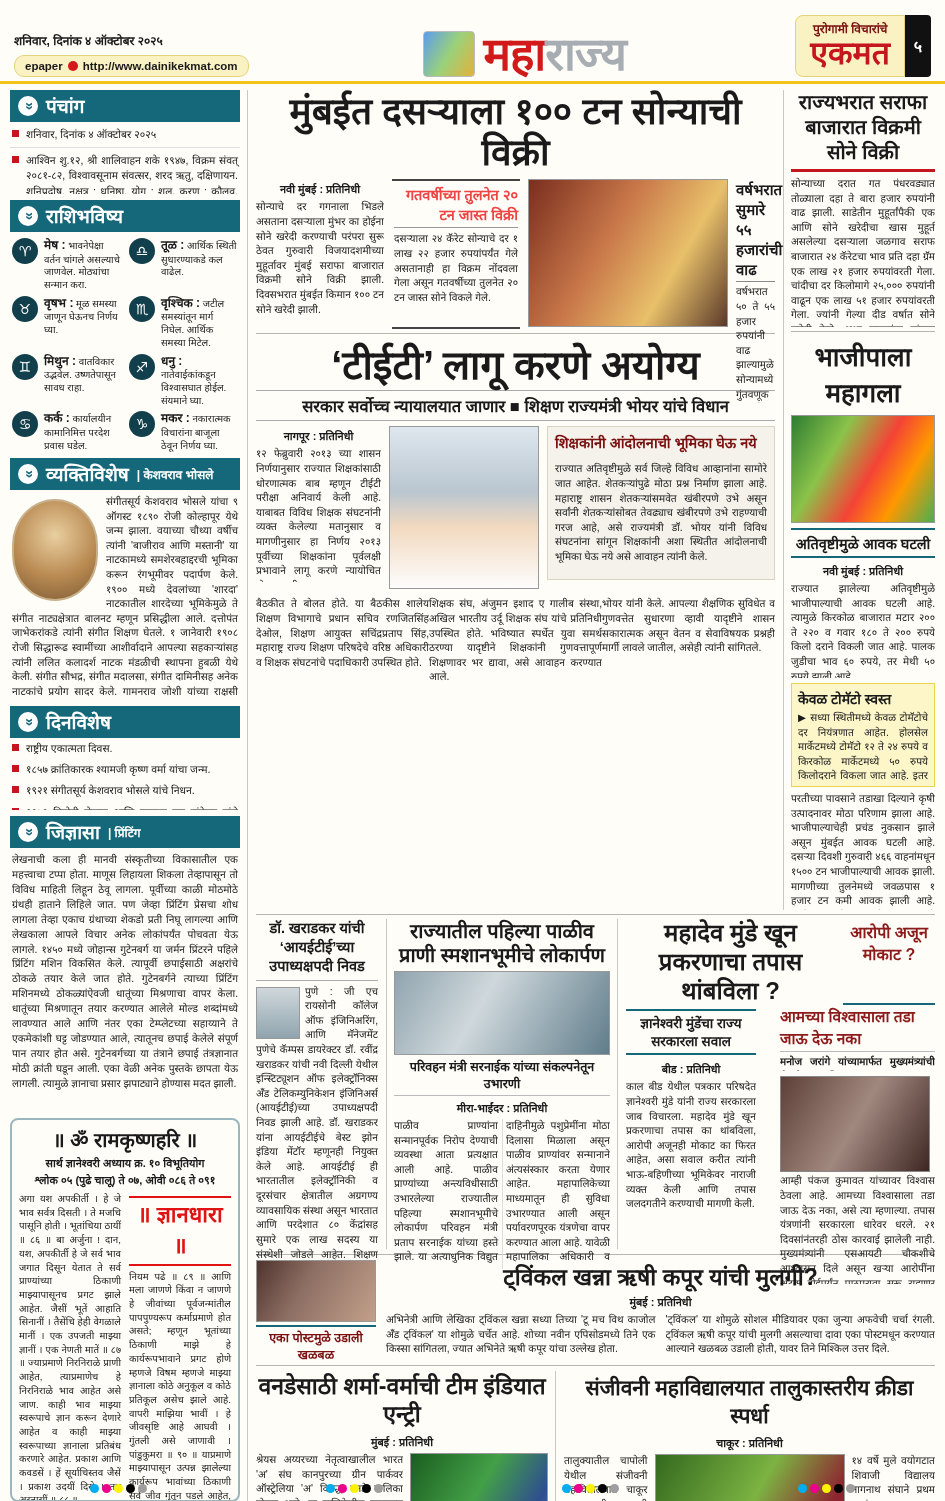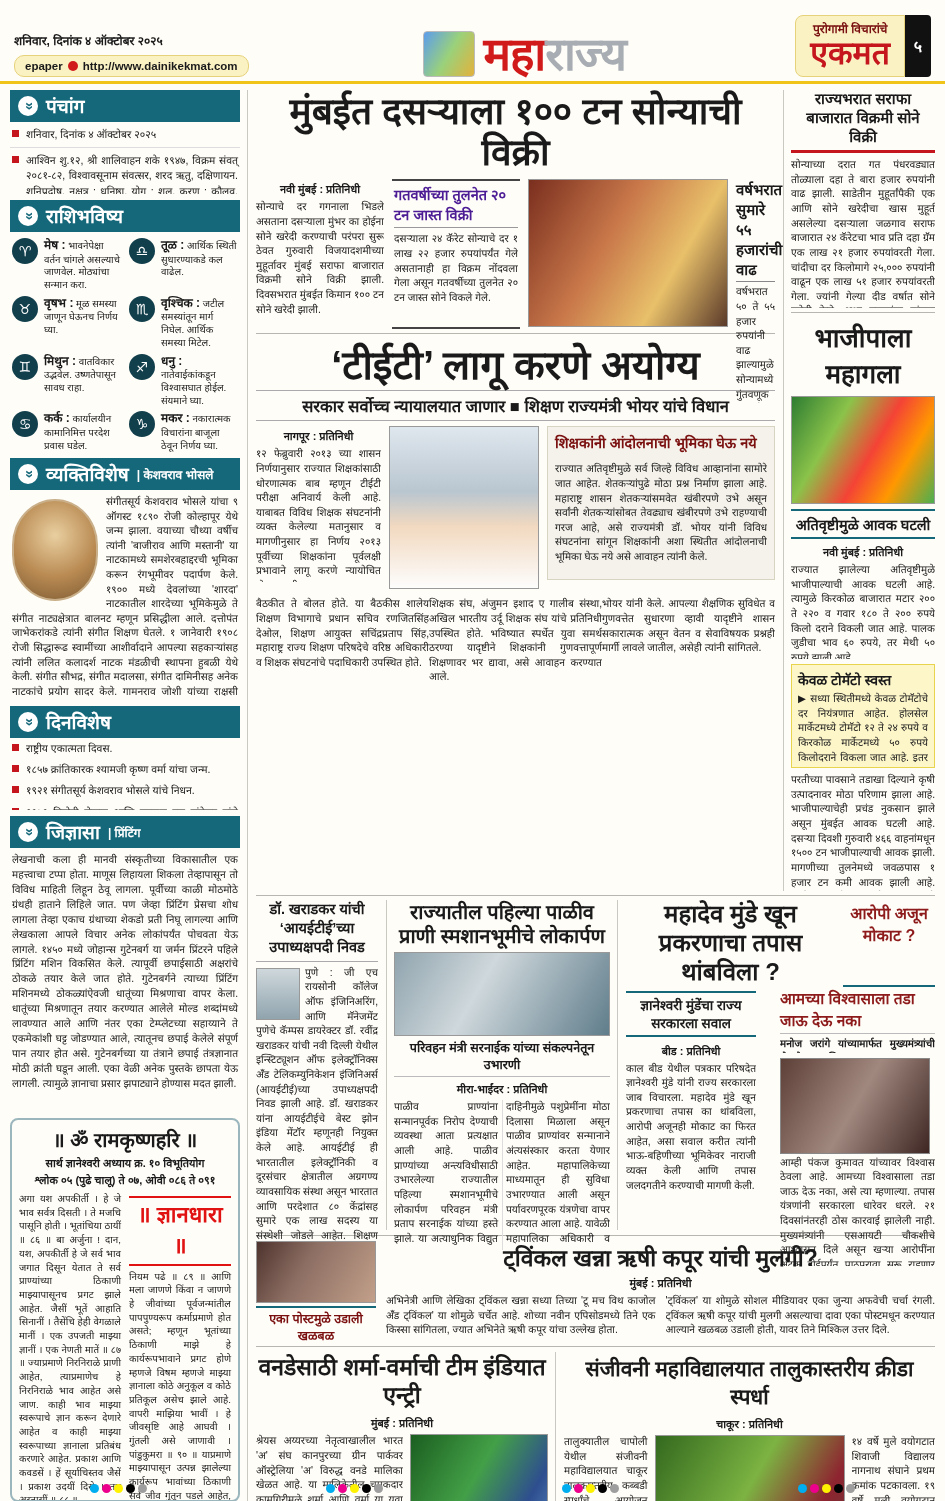--- a/index.html
+++ b/index.html
@@ -58,26 +58,26 @@
   .ph { border:1px solid #999; }
 
   .row-top { display:flex; gap:8px; }
   .col-mainstories { flex:1; min-width:0; }
   .col-right { width:152px; flex:none; border-left:1px solid #c9c9c2; padding-left:7px; }
 
   .h-gold { font-size:37px; font-weight:800; text-align:center; line-height:1.1; padding:2px 0 6px; }
   .gold-row { display:flex; gap:8px; height:150px; }
   .gold-c1 { width:128px; flex:none; }
   .gold-box { width:128px; flex:none; border-top:2px solid #444; border-bottom:2px solid #444; padding:3px 2px; }
-  .gold-box-t { font-size:14.5px; font-weight:800; text-align:left; color:#4c1d95; border-bottom:1px solid #999; padding-bottom:3px; margin-bottom:4px; }
+  .gold-box-t { font-size:14.5px; font-weight:800; text-align:right; color:#ef4444; border-bottom:1px solid #999; padding-bottom:3px; margin-bottom:4px; }
   .gold-ph { width:200px; flex:none; height:148px; background:linear-gradient(120deg,#7a2e1e,#c9784a 40%,#e8c06a 70%,#5a3a2a); }
   .gold-c4 { flex:1; min-width:0; }
   .gold-sub2 { font-size:15px; font-weight:800; border-bottom:1px solid #888; padding-bottom:2px; margin-bottom:3px; }
 
-  .sarafa-h { font-size:15px; font-weight:800; text-align:center; line-height:1.25; border-bottom:3px solid #c4161c; padding-bottom:4px; margin-bottom:5px; }
+  .sarafa-h { font-size:20px; font-weight:800; text-align:center; line-height:1.25; border-bottom:3px solid #c4161c; padding-bottom:4px; margin-bottom:5px; }
 
   .h-tet { font-size:40px; font-weight:800; text-align:center; line-height:1.05; padding:6px 0 4px; }
   .tet-deck { font-size:16.5px; font-weight:800; text-align:center; border-top:1px solid #aaa; border-bottom:1px solid #aaa; padding:3px 0; margin-bottom:5px; }
   .tet-row { display:flex; gap:8px; height:165px; }
   .tet-c1 { width:125px; flex:none; }
   .tet-ph { width:150px; flex:none; height:163px; background:linear-gradient(180deg,#dfe7ee,#b9c6d0 40%,#f2d9c0 62%,#fdfdfd); }
   .tet-right { flex:1; min-width:0; }
   .tet-box { background:#f4f2ea; border:1px solid #d8d4c2; padding:5px 7px; }
   .tet-box-t { font-size:14.5px; font-weight:800; color:#7a1010; margin-bottom:10px; }
   .tet-cols { display:flex; gap:0; margin-top:6px; height:108px; }

